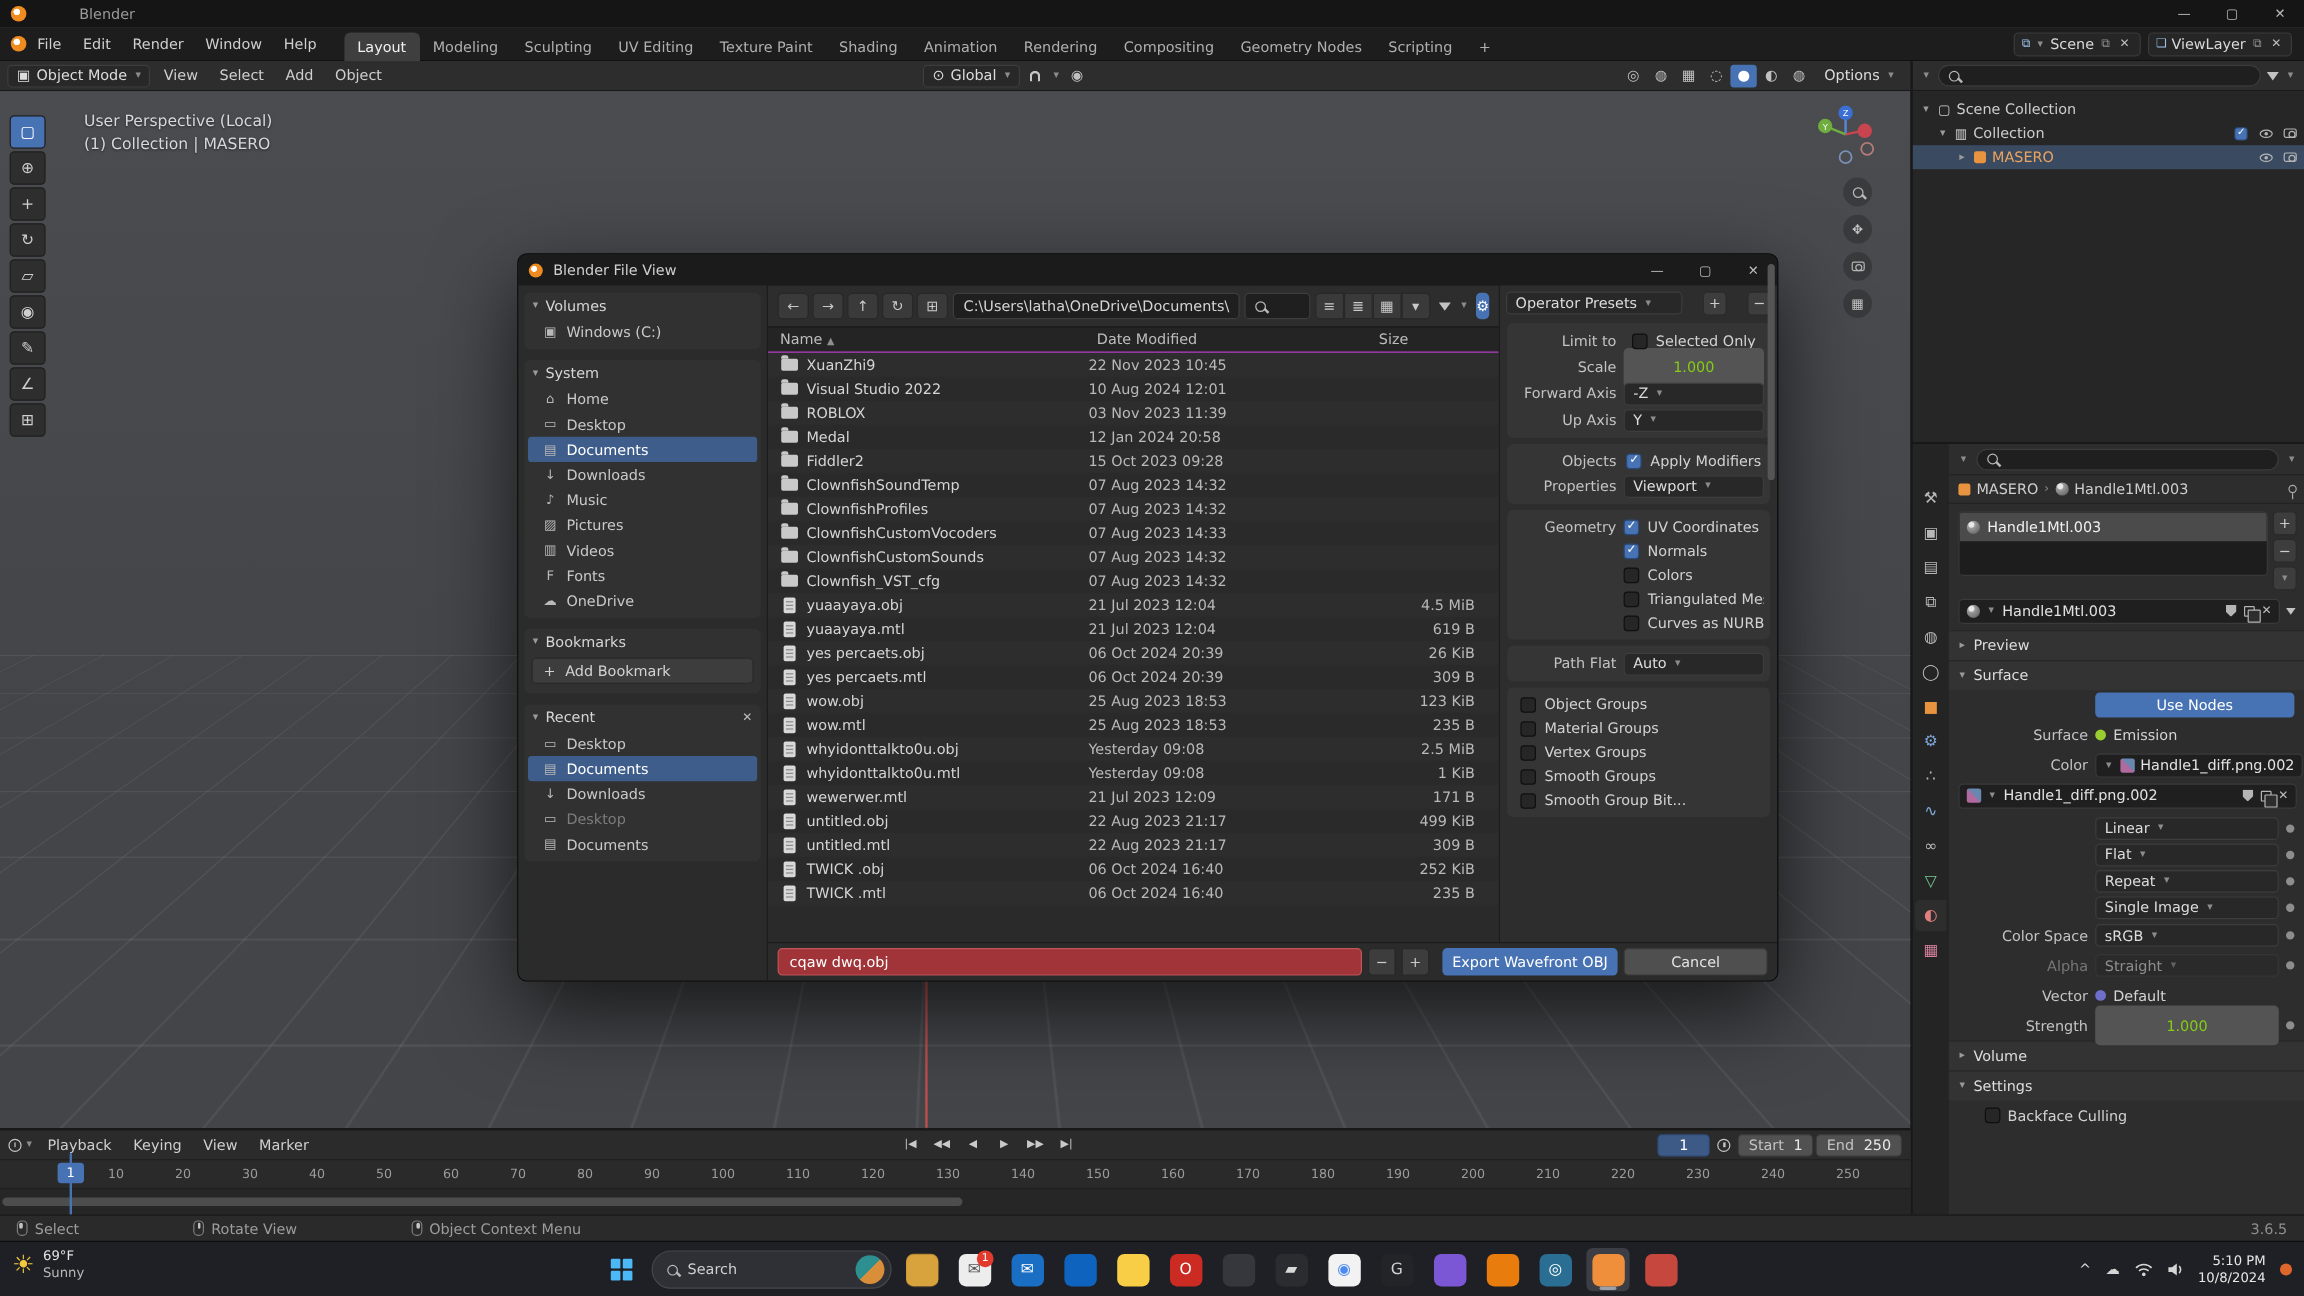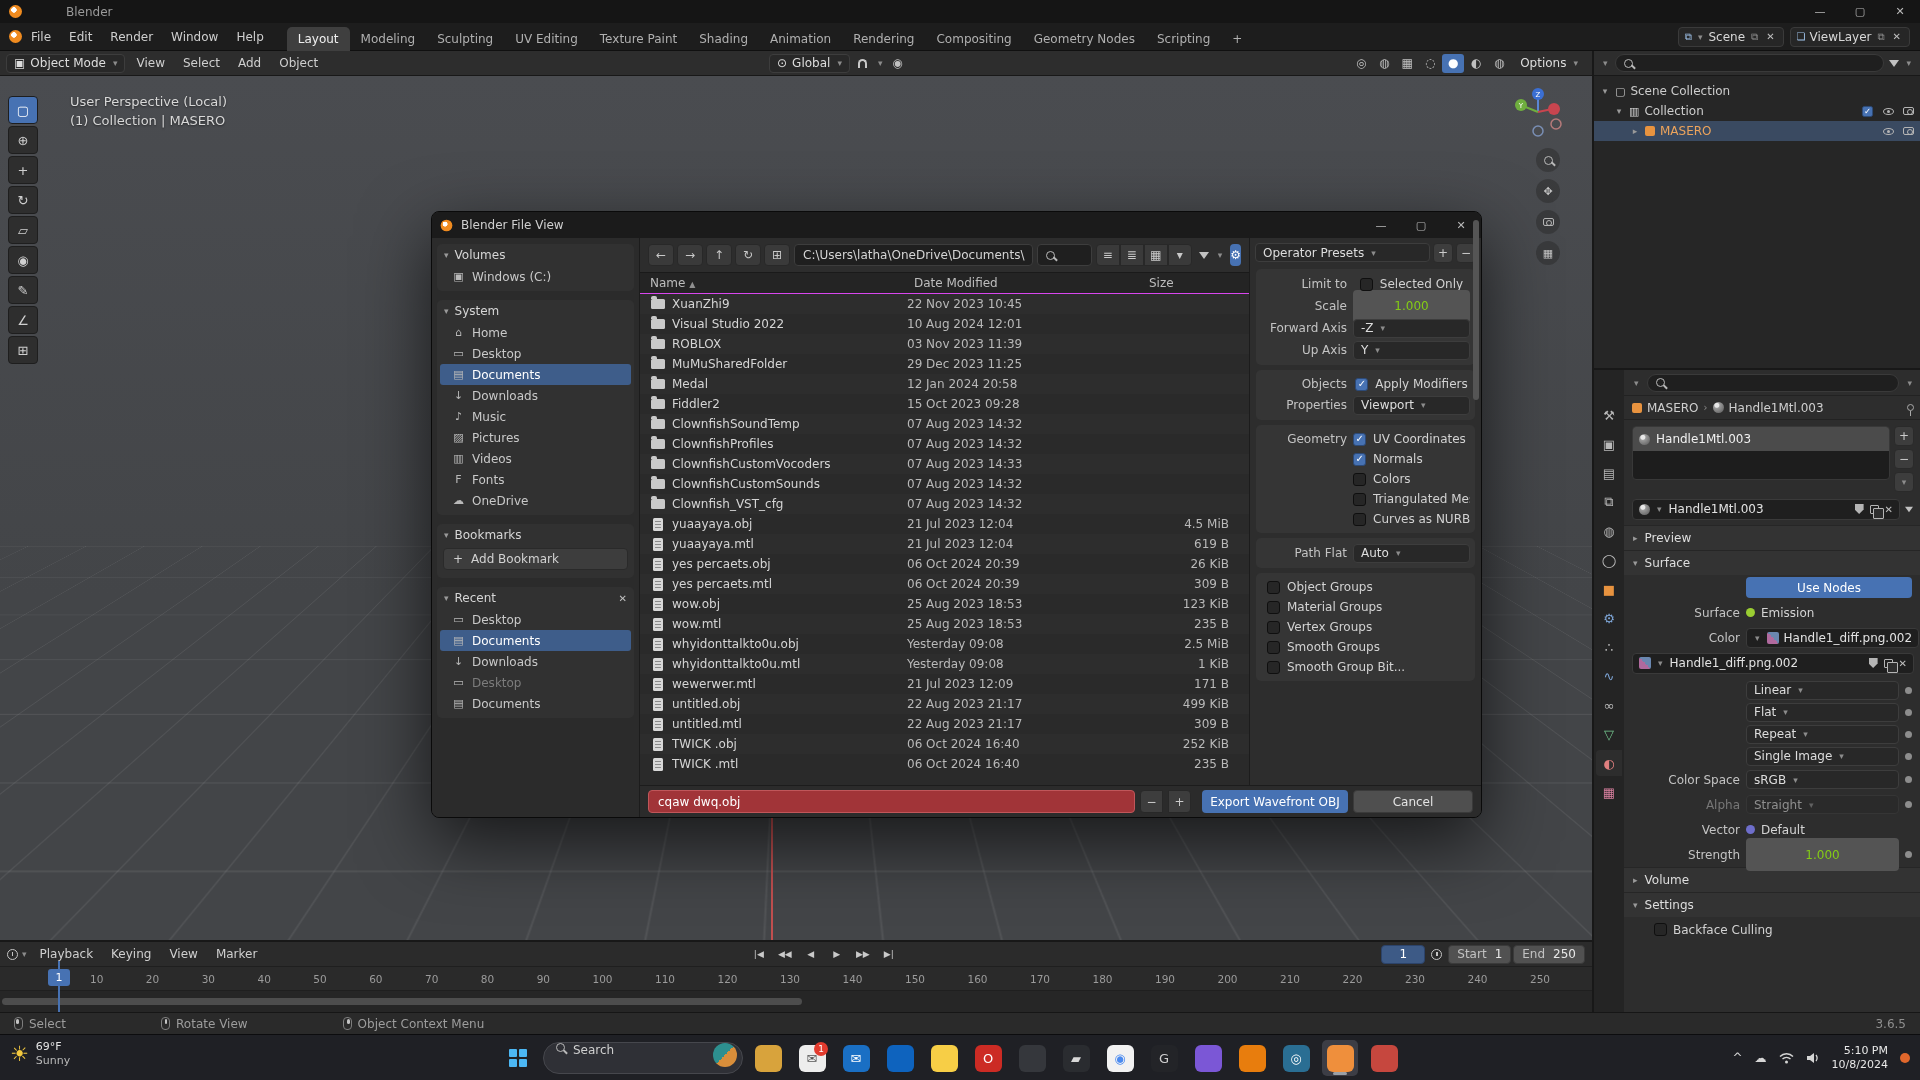--- a/index.html
+++ b/index.html
@@ -131,21 +131,21 @@
   #dlg-list{flex:1;overflow:hidden;position:relative;background:#2a2a2a}
   .frow{display:flex;align-items:center;height:20px;padding:0 10px;gap:7px;color:#d5d5d5}
   .frow:nth-child(odd){background:#2d2d2d}
   .frow .ficon{width:15px;display:flex;justify-content:center}
   .fname{flex:1;white-space:nowrap;overflow:hidden}
   .fdate{width:235px;color:#b9b9b9;flex:none}
   .fsize{width:90px;text-align:right;color:#b9b9b9;flex:none;padding-right:10px}
   .colname{flex:1}.coldate{width:235px;flex:none}.colsize{width:90px;flex:none;text-align:left}
   #list-scroll{position:absolute;right:2px;top:8px;width:6px;height:180px;background:#555;border-radius:3px}
   #dlg-params{width:232px;background:#2d2d2d;border-left:1px solid #1c1c1c;padding:5px 5px;overflow:hidden;flex:none;font-size:12px}
-  .presrow{display:flex;gap:3px;margin-bottom:6px}
+  .presrow{display:flex;gap:17px;margin-bottom:6px}
   .pbox{background:#353535;border-radius:5px;margin:5px 1px;padding:4px 5px}
   .parow{display:flex;align-items:center;height:22px;gap:6px}
   .palabel{width:86px;text-align:right;color:#c3c3c3;flex:none}
   .paval{flex:1;display:flex;align-items:center;gap:6px;min-width:0}
   .cb{width:13px;height:13px;background:#262626;border:1px solid #0f0f0f;border-radius:3px;flex:none;position:relative}
   .cb.on{background:#4772b3;border-color:#2c4a78}
   .cb.on::after{content:"✓";position:absolute;left:1.5px;top:-1px;color:#fff;font-size:10px}
   .cblabel{color:#d2d2d2;white-space:nowrap;overflow:hidden}
   .checkcol{flex:1;display:flex;flex-direction:column;min-width:0}
   .checkrow{display:flex;align-items:center;gap:7px;height:20px}
@@ -184,21 +184,21 @@
 
   
   #taskbar{position:absolute;left:0;top:1034px;width:1920px;height:46px;background:rgba(30,31,36,.97);border-top:1px solid #0c0c0e;color:#e6e6e6}
   #weather{position:absolute;left:10px;top:5px;display:flex;align-items:center;gap:7px}
   #weather .wico{font-size:21px;color:#f3c93f}
   #weather .wtxt{font-size:11px;line-height:14px;color:#e3e3e3}
   #tb-center{position:absolute;left:500px;top:5px;display:flex;align-items:center;gap:7px}
   #startbtn{width:36px;height:36px;display:flex;align-items:center;justify-content:center;border-radius:5px}
   .winlogo{display:grid;grid-template-columns:8px 8px;grid-template-rows:8px 8px;gap:1.5px}
   .winlogo span{background:#4cb8f5;border-radius:1px}
-  #searchpill{width:200px;height:32px;background:#2f3036;border:1px solid #46474d;border-radius:16px;display:flex;gap:8px;padding:0 5px 0 12px;color:#cfcfcf}
+  #searchpill{width:200px;height:32px;background:#2f3036;border:1px solid #46474d;border-radius:16px;display:flex;align-items:center;gap:8px;padding:0 5px 0 12px;color:#cfcfcf}
   #searchpill .bimg{margin-left:auto;width:24px;height:24px;border-radius:12px;background:linear-gradient(135deg,#2d8f8f 50%,#d98e3a 50%)}
   .app{position:relative;width:36px;height:36px;display:flex;align-items:center;justify-content:center;border-radius:5px}
   .app.active{background:#3c3d45}
   .app.active::after{content:"";position:absolute;bottom:1px;left:11px;width:14px;height:3px;border-radius:2px;background:#9aa0a6}
   .appsq{width:27px;height:27px;border-radius:6px;display:flex;align-items:center;justify-content:center;font-size:13px}
   .badge{position:absolute;right:2px;top:2px;min-width:14px;height:14px;border-radius:7px;background:#e23b2e;color:#fff;font-size:9px;display:flex;align-items:center;justify-content:center;padding:0 3px}
   .badge:empty{display:none}
   #tray{position:absolute;right:10px;top:0;height:46px;display:flex;align-items:center;gap:12px}
   .trayico{color:#d5d5d5;font-size:12px}
   #clock{text-align:right;font-size:11px;line-height:14px;color:#e8e8e8}
@@ -791,28 +791,20 @@
 
   <div class="frow folder">
     <span class="ficon">
                     <span class="foldico"></span>
                   </span>
     <span class="fname">ROBLOX</span>
     <span class="fdate">03 Nov 2023 11:39</span>
     <span class="fsize"></span>
   </div>
 
-  <div class="frow folder">
-    <span class="ficon">
-                    <span class="foldico"></span>
-                  </span>
-    <span class="fname">MuMuSharedFolder</span>
-    <span class="fdate">29 Dec 2023 11:25</span>
-    <span class="fsize"></span>
-  </div>
 
   <div class="frow folder">
     <span class="ficon">
                     <span class="foldico"></span>
                   </span>
     <span class="fname">Medal</span>
     <span class="fdate">12 Jan 2024 20:58</span>
     <span class="fsize"></span>
   </div>
 

